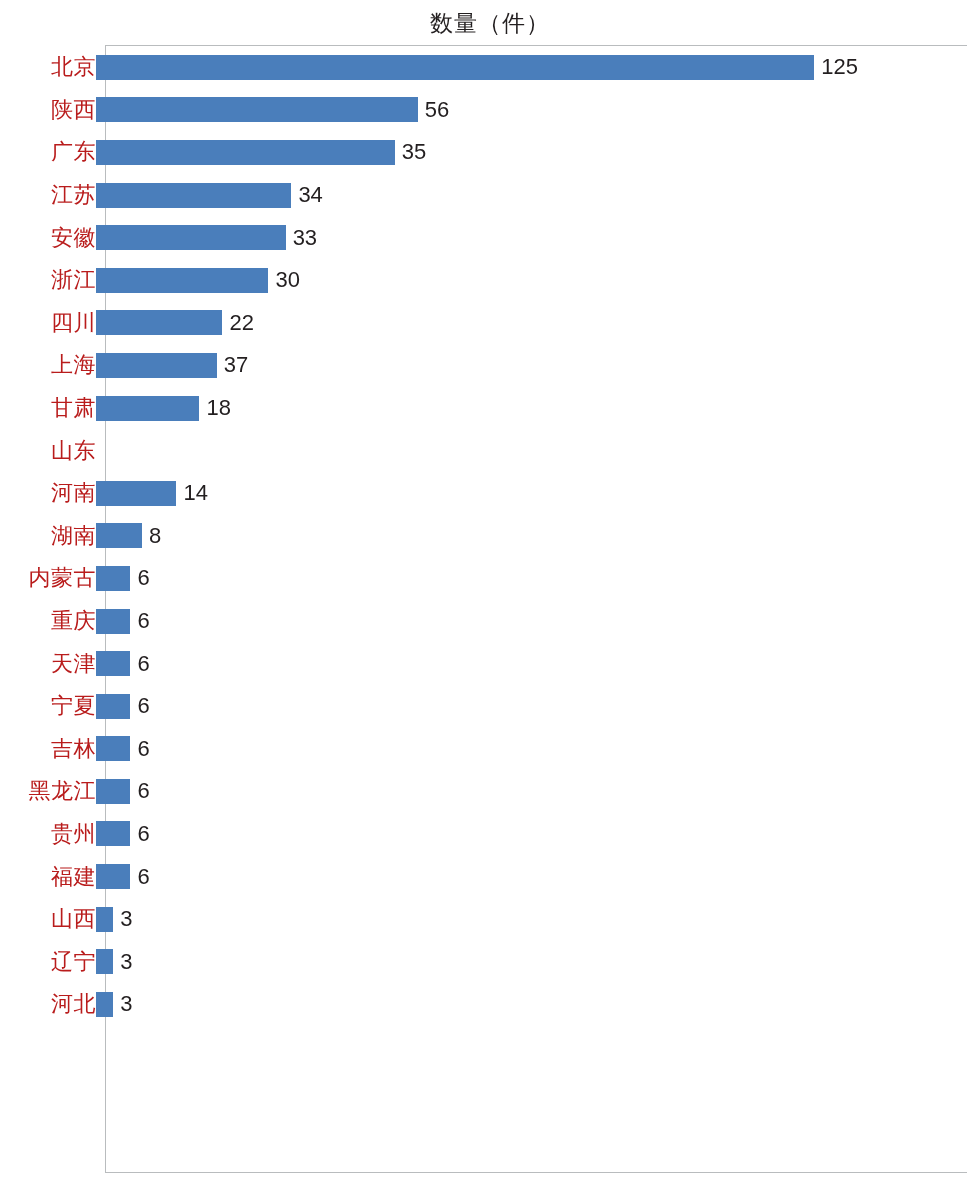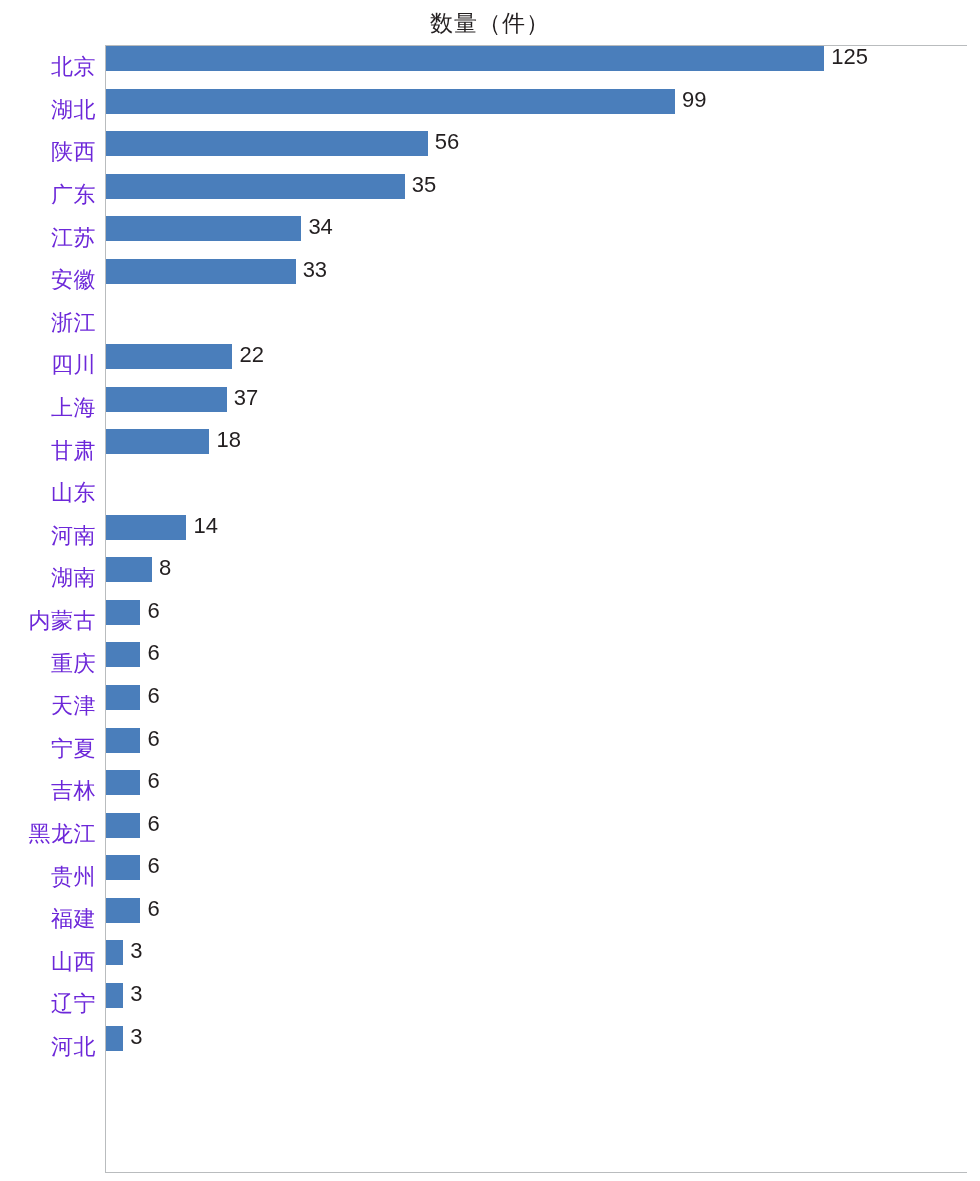--- a/index.html
+++ b/index.html
@@ -52,30 +52,31 @@
     height: 42.6px;
     display: flex;
     align-items: center;
   }
   .row-label {
     position: absolute;
     left: 0;
     width: 96px;
     text-align: right;
     font-size: 22px;
-    color: #6d28d9;
+    color: #b91c1c;
     line-height: 1;
     letter-spacing: 0.5px;
   }
   .bar-area {
     position: absolute;
-    left: 106px;
+    left: 96px;
     right: 0;
     height: 100%;
     display: flex;
+    align-items: center;
   }
   .bar {
     height: 25px;
     background: #4a7ebb;
   }
   .bar-value {
     font-size: 22px;
     color: #231f20;
     margin-left: 7px;
     line-height: 1;
@@ -92,27 +93,20 @@
 
   <div class="rows" id="rows">
       <div class="row">
         <div class="row-label">北京</div>
         <div class="bar-area">
           <div class="bar" style="width: 718.333px; background: rgb(74, 126, 187);"></div>
           <div class="bar-value">125</div>
         </div>
       </div>
       <div class="row">
-        <div class="row-label">湖北</div>
-        <div class="bar-area">
-          <div class="bar" style="width: 568.92px; background: rgb(74, 126, 187);"></div>
-          <div class="bar-value">99</div>
-        </div>
-      </div>
-      <div class="row">
         <div class="row-label">陕西</div>
         <div class="bar-area">
           <div class="bar" style="width: 321.813px; background: rgb(74, 126, 187);"></div>
           <div class="bar-value">56</div>
         </div>
       </div>
       <div class="row">
         <div class="row-label">广东</div>
         <div class="bar-area">
           <div class="bar" style="width: 298.827px; background: rgb(74, 126, 187);"></div>
@@ -128,20 +122,24 @@
       </div>
       <div class="row">
         <div class="row-label">安徽</div>
         <div class="bar-area">
           <div class="bar" style="width: 189.64px; background: rgb(74, 126, 187);"></div>
           <div class="bar-value">33</div>
         </div>
       </div>
       <div class="row">
         <div class="row-label">浙江</div>
+        <div class="bar-area">
+          <div class="bar" style="width: 172.4px; background: rgb(74, 126, 187);"></div>
+          <div class="bar-value">30</div>
+        </div>
       </div>
       <div class="row">
         <div class="row-label">四川</div>
         <div class="bar-area">
           <div class="bar" style="width: 126.427px; background: rgb(74, 126, 187);"></div>
           <div class="bar-value">22</div>
         </div>
       </div>
       <div class="row">
         <div class="row-label">上海</div>

